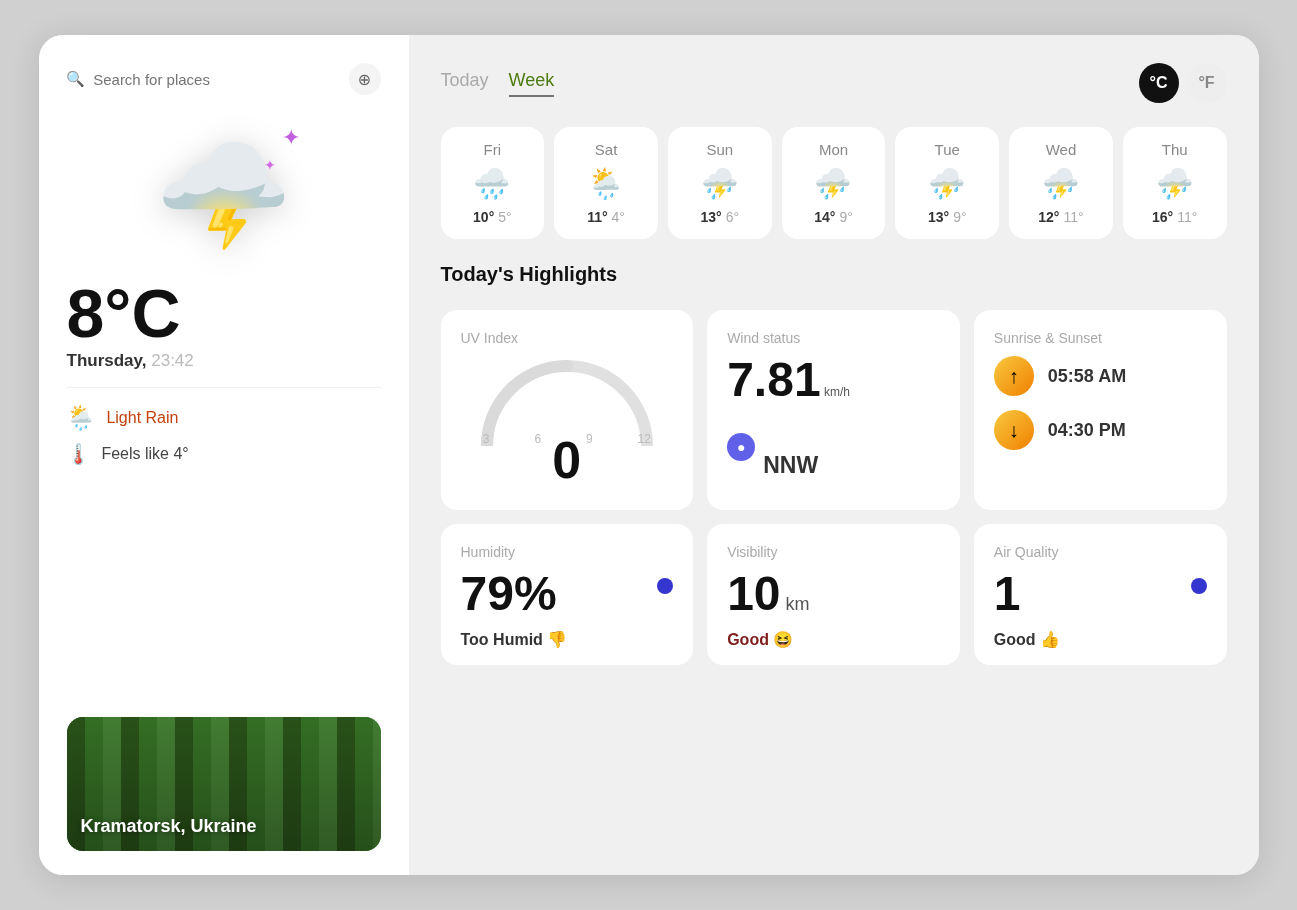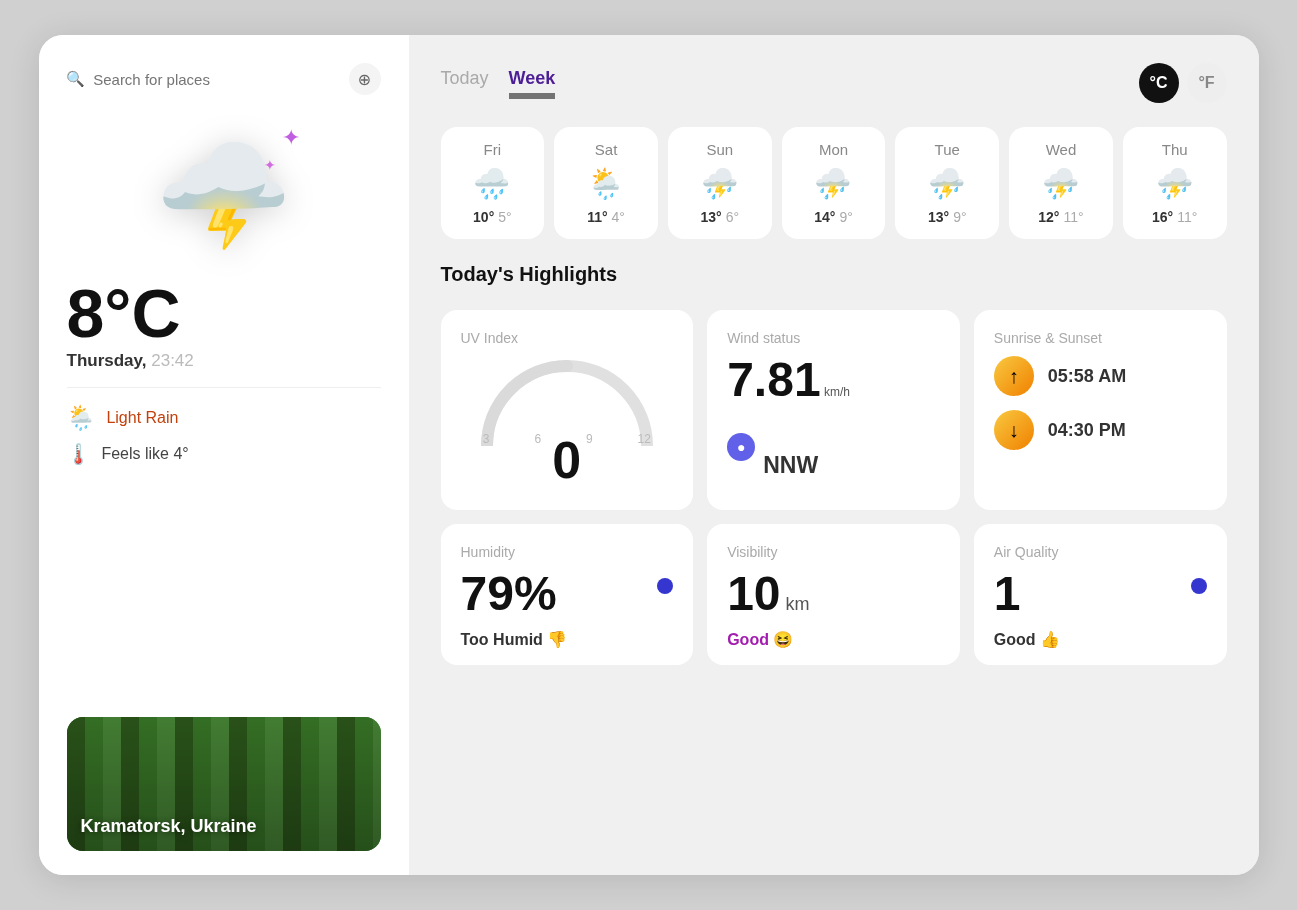--- a/index.html
+++ b/index.html
@@ -186,23 +186,23 @@
       display: flex;
       gap: 20px;
     }
     .tab {
       font-size: 18px;
       color: #aaa;
       cursor: pointer;
       padding-bottom: 4px;
     }
     .tab.active {
-      color: #4c1d95;
-      font-weight: 700;
-      border-bottom: 6px solid #737373;
+      color: #4d7c0f;
+      font-weight: 400;
+      border-bottom: 2px solid #737373;
     }
     .unit-toggle {
       display: flex;
       gap: 8px;
       align-items: center;
     }
     .unit-btn {
       width: 40px;
       height: 40px;
       border-radius: 50%;
@@ -364,21 +364,21 @@
     }
     .vis-value .unit {
       font-size: 18px;
       font-weight: 400;
       color: #555;
     }
     .vis-status {
       margin-top: 12px;
       font-size: 16px;
       font-weight: 700;
-      color: #a21caf;
+      color: #7f1d1d;
     }
     
     .aq-value {
       font-size: 48px;
       font-weight: 700;
       color: #111;
       line-height: 1;
     }
     .aq-status {
       margin-top: 12px;

